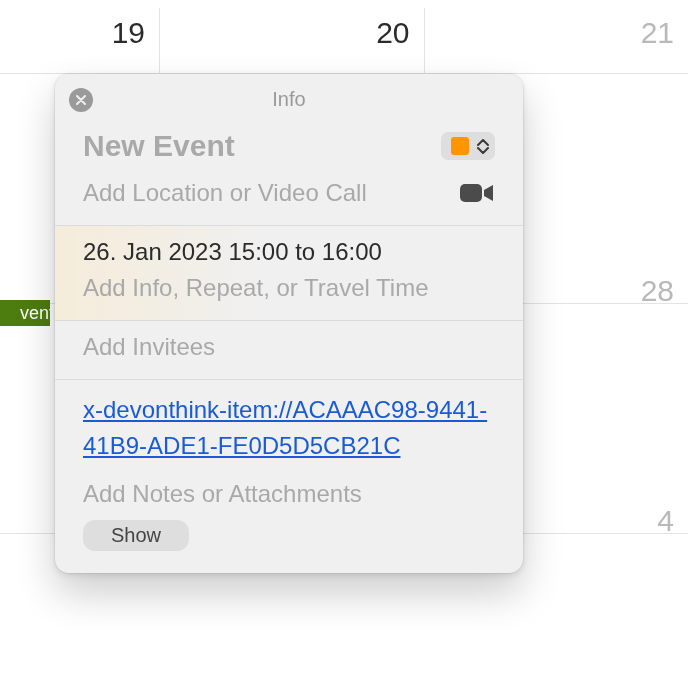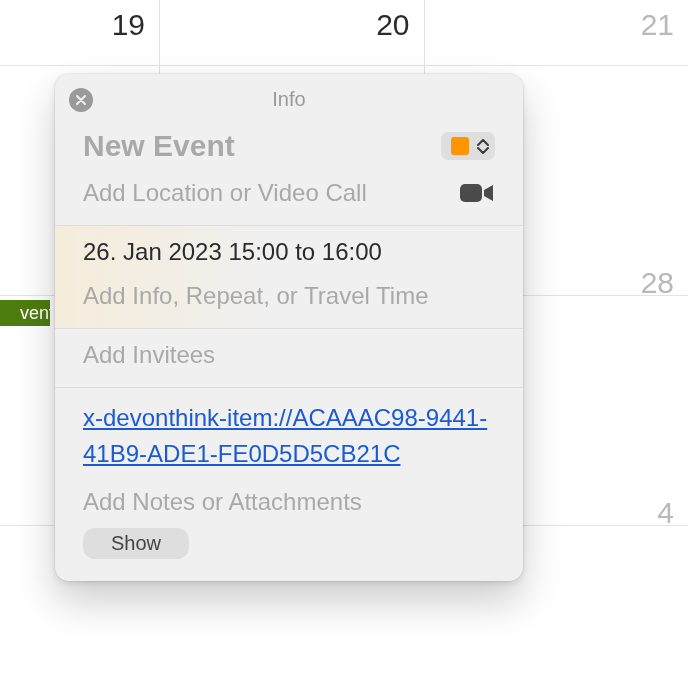--- a/index.html
+++ b/index.html
@@ -26,20 +26,21 @@
       bottom: 0;
     }
 
     .cal-row {
       display: flex;
       width: 100%;
     }
 
     .cal-row-header {
       height: 66px;
+      margin-top: 8px;
     }
 
     .cal-row-body {
       height: 230px;
     }
 
     .cal-cell {
       flex: 1;
       border-right: 1px solid #e3e3e3;
       border-bottom: 1px solid #e3e3e3;
@@ -192,21 +193,21 @@
     }
 
     .section-time {
       background: linear-gradient(90deg, #f5ecda 0%, #f0f0f0 45%);
     }
 
     .datetime {
       font-size: 24px;
       color: #2b2b2b;
       font-weight: 400;
-      margin-bottom: 16px;
+      margin-bottom: 8px;
     }
 
     .url-link {
       font-size: 24px;
       color: #1a5bd5;
       text-decoration: underline;
       line-height: 1.5;
       word-break: break-all;
       display: block;
       margin-bottom: 16px;

